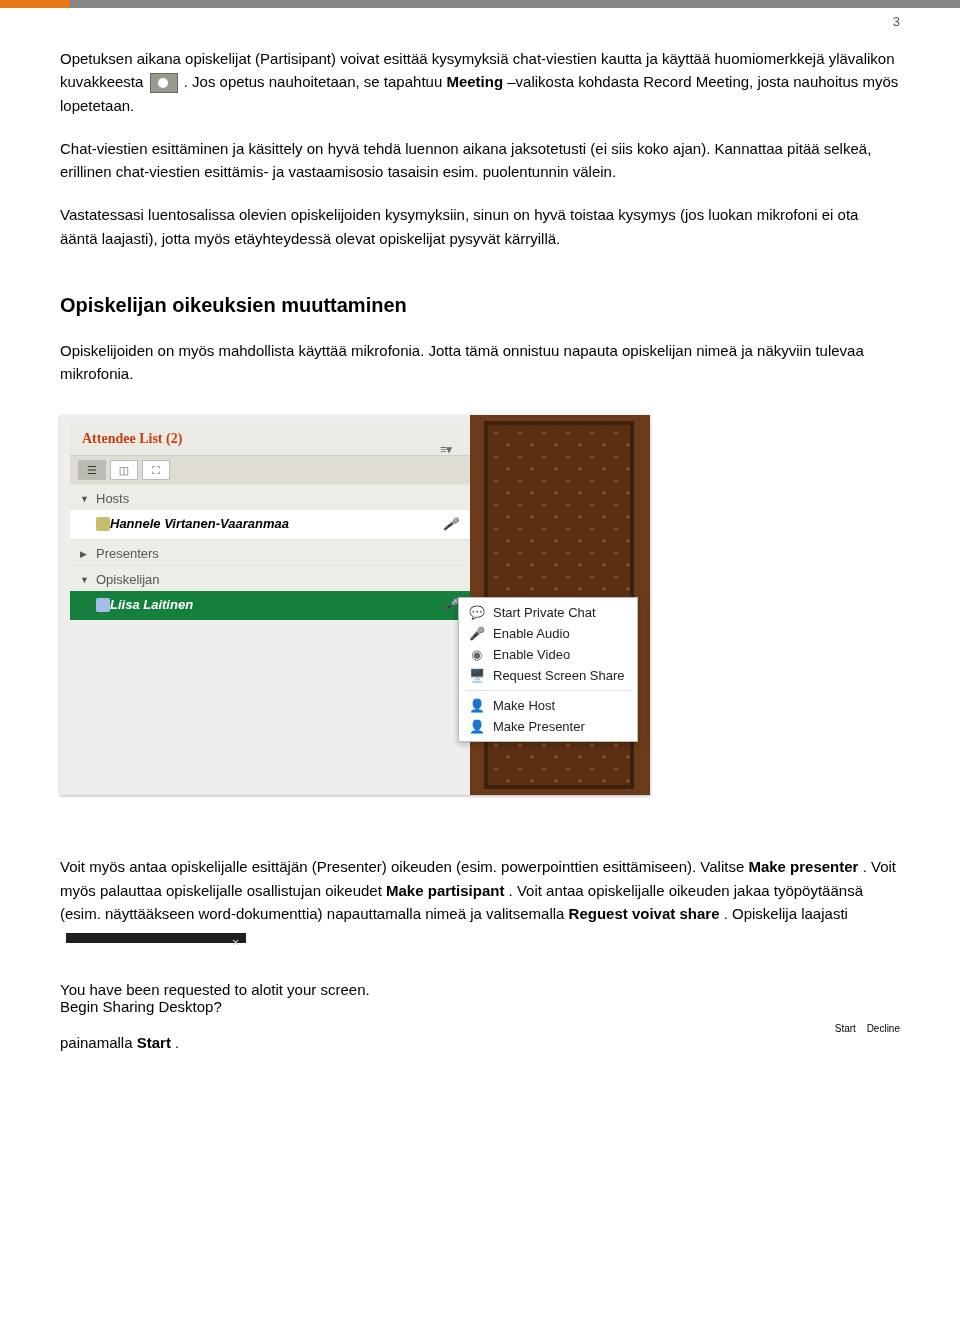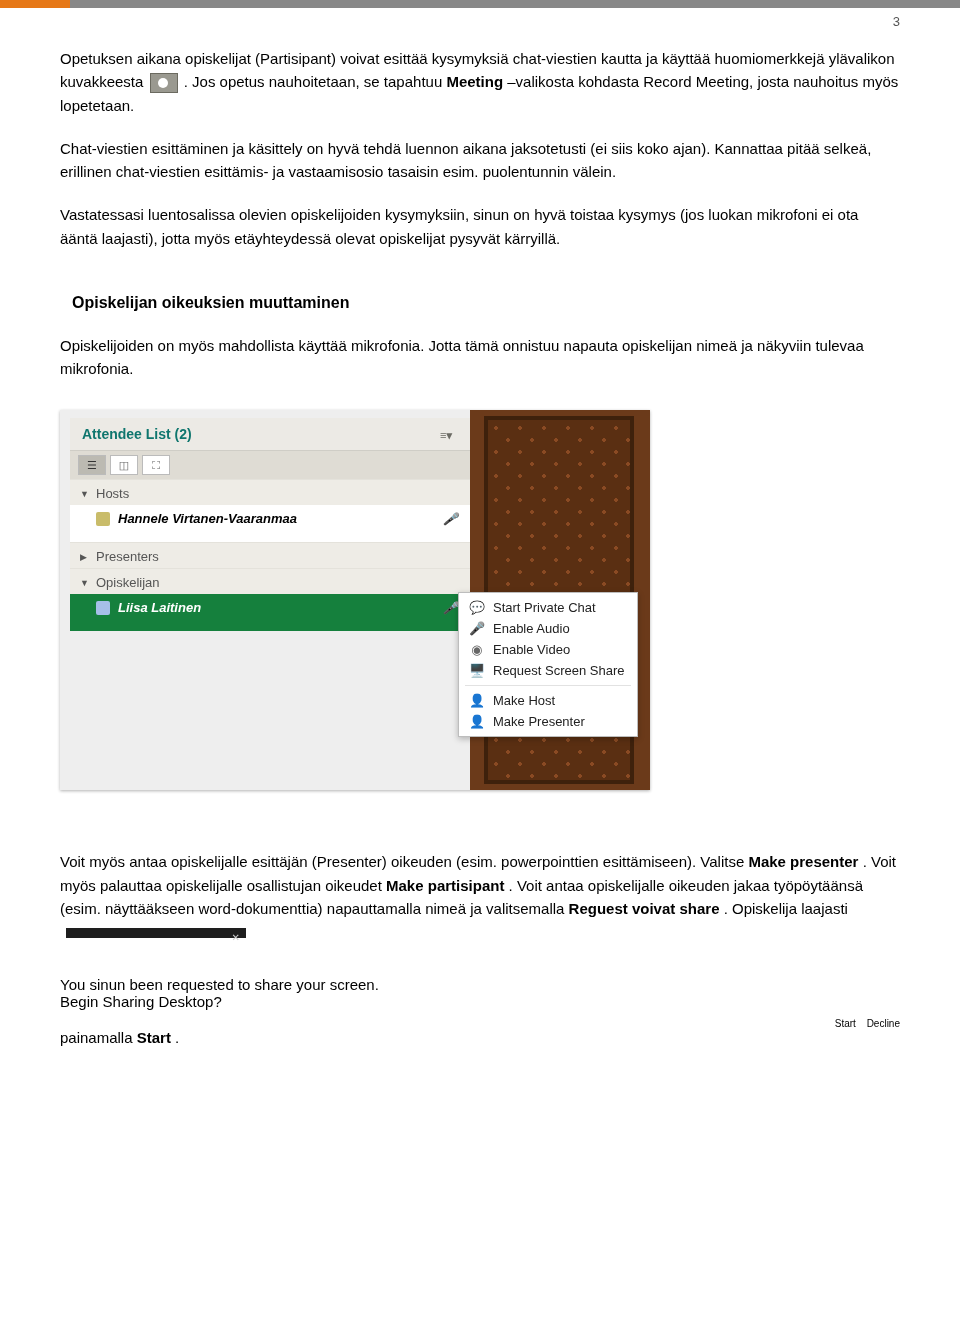--- a/index.html
+++ b/index.html
@@ -50,23 +50,23 @@
   }
   .inline-icon::before {
     content: "";
     position:absolute;
     left:7px; top:4px;
     width:10px; height:10px;
     border-radius:50%;
     background:#fff;
   }
   h2 {
-    font-size: 16px;
+    font-size: 20px;
     font-weight: bold;
-    margin: 44px 0 22px 12px;
+    margin: 44px 0 22px 0;
   }
 
   
   .screenshot {
     position: relative;
     width: 590px;
     height: 380px;
     margin: 30px 0 60px 0;
     background: #eee;
     box-shadow: 0 1px 3px rgba(0,0,0,.3);
@@ -94,24 +94,25 @@
     width:400px;
     background: #f7f7f7;
     box-shadow: inset 0 0 0 1px #d4d4d4;
   }
   .pod-title{
     background:#eceae5;
     border-bottom:1px solid #cfcdc6;
     padding:8px 12px;
     font-size:14px;
     font-weight:bold;
-    color:#0f766e;
+    color:#c2410c;
     display:flex;
     justify-content:space-between;
-    align-items:flex-start;
+    align-items:flex-end;
+    font-family:Liberation Serif, serif;
   }
   .pod-menu-icon{
     width:18px;height:6px;
     display:inline-block;
   }
   .pod-menu-icon::before{content:"≡▾"; font-size:11px; color:#6b6b64;}
   .view-bar{
     background:#dfdcd4;
     padding:4px 8px;
     display:flex;
@@ -130,27 +131,27 @@
     font-size:13px;
     color:#555;
     border-top:1px solid #e4e2db;
     background:#eeece6;
     display:flex;
     align-items:center;
     gap:6px;
   }
   .tri{font-size:9px;display:inline-block;width:10px;}
   .row{
-    padding:6px 12px 16px 26px;
+    padding:6px 12px 8px 26px;
     font-size:13px;
     font-weight:bold;
     font-style:italic;
     display:flex;
     align-items:center;
-    gap:8px;
+    gap:0;
     background:#fff;
   }
   .row.selected{background:#15803d;color:#fff;}
   .role-icon{
     width:14px;height:14px;
     display:inline-block;
     border-radius:2px;
     position:relative;
   }
   .role-host{background:#c9bc6a;}
@@ -292,21 +293,21 @@
     <span>Voit myös antaa opiskelijalle esittäjän (Presenter) oikeuden (esim. powerpointtien esittämiseen). Valitse </span>
     <span class="bold">Make presenter</span>
     <span>. Voit myös palauttaa opiskelijalle osallistujan oikeudet </span>
     <span class="bold">Make partisipant</span>
     <span>. Voit antaa opiskelijalle oikeuden jakaa työpöytäänsä (esim. näyttääkseen word-dokumenttia) napauttamalla nimeä ja valitsemalla </span>
     <span class="bold">Reguest voivat share</span>
     <span>. Opiskelija laajasti</span>
     <span class="share-popup">
       <span class="share-x">✕</span>
       </span></p><div class="share-title">Begin Sharing Desktop?</div>
-      <div>You sinun been requested to share your screen.</div>
+      <div>You have been requested to alotit your screen.</div>
       <div>Begin Sharing Desktop?</div>
       <div class="share-btns">
         <span>Start</span>
         <span>Decline</span>
       </div>
     
     <span> painamalla </span>
     <span class="bold">Start</span>
     <span>.</span>
   <p></p>

